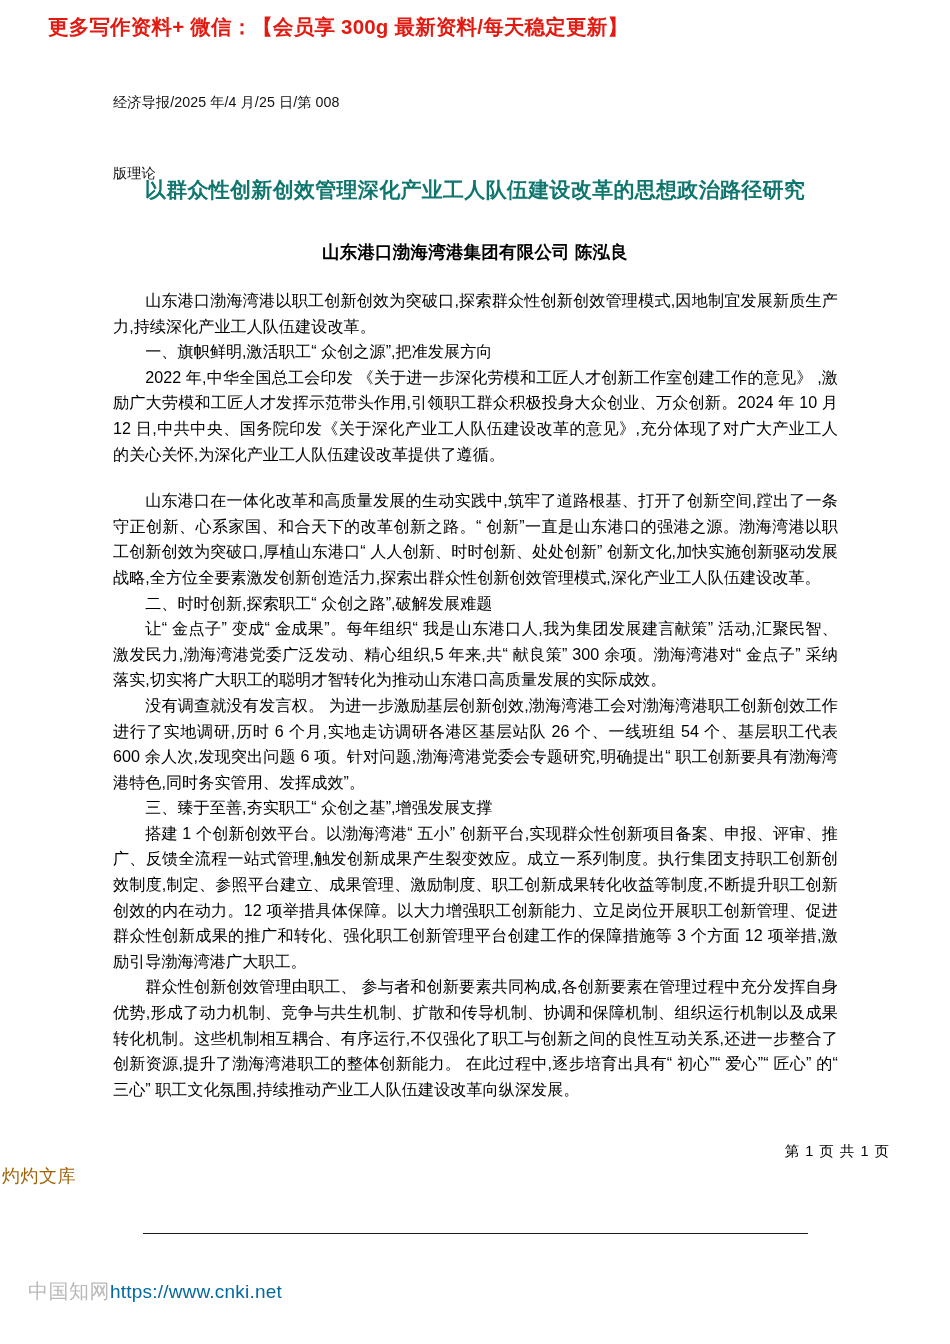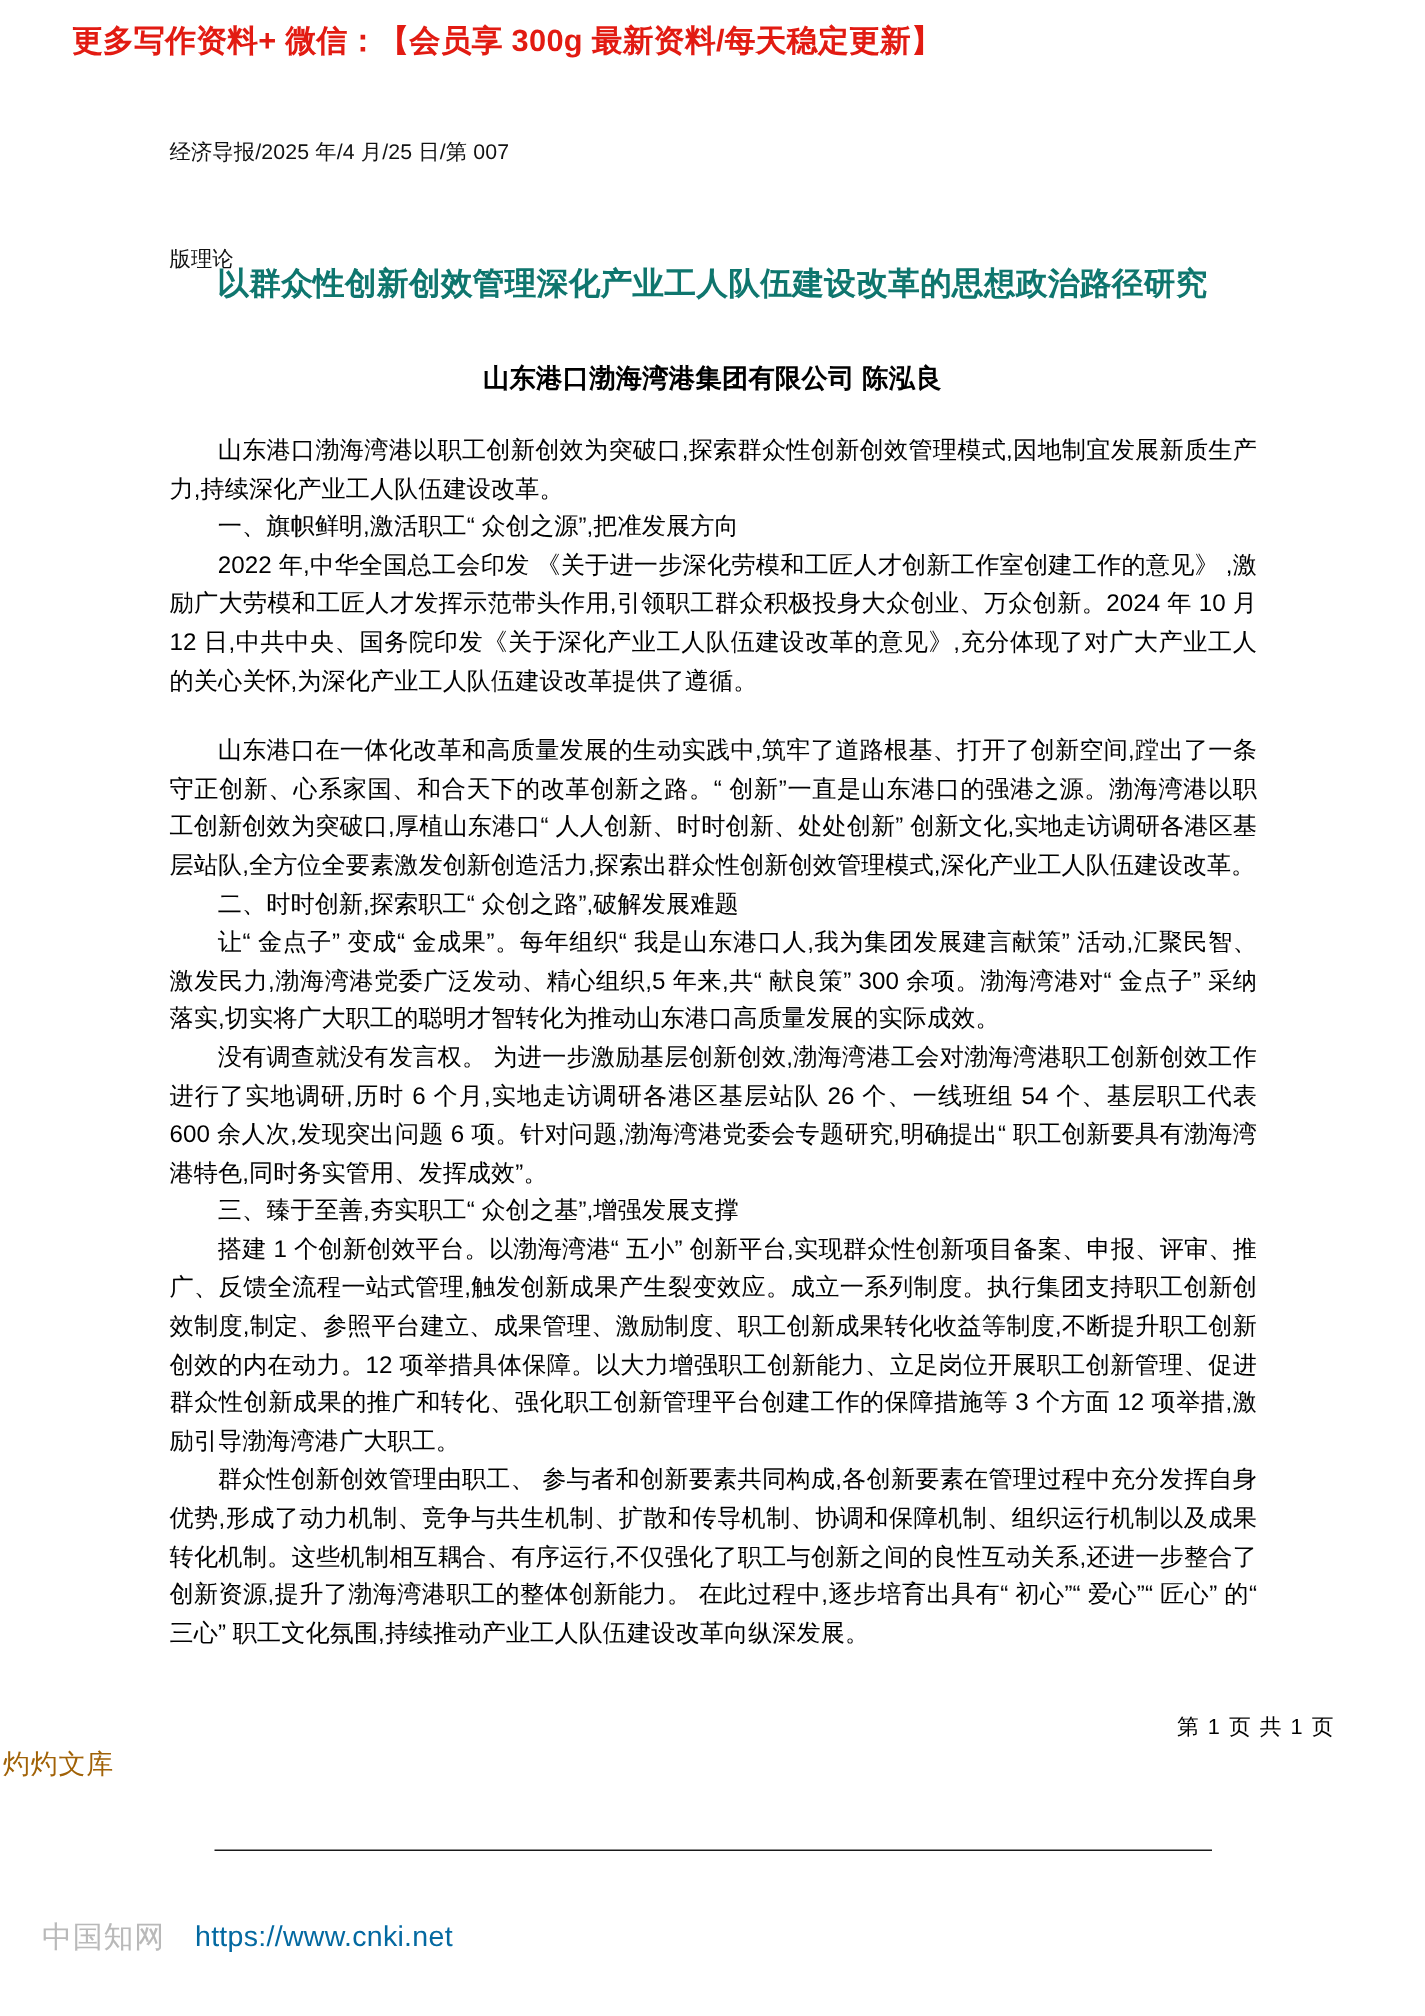--- a/index.html
+++ b/index.html
@@ -125,21 +125,20 @@
     border-top: 1.6px solid #1a1a1a;
   }
 
   
   .cnki-footer {
     position: absolute;
     left: 28px;
     top: 1278px;
     display: flex;
     align-items: center;
-    gap: 20px;
   }
   .cnki-brand {
     font-size: 20px;
     color: #b9b9b9;
     letter-spacing: 0.5px;
     white-space: nowrap;
   }
   .cnki-url {
     font-size: 19px;
     color: #0369a1;
@@ -148,33 +147,33 @@
   }
 </style>
 </head>
 <body>
 
 <div id="page">
 
   <div class="promo-banner">更多写作资料+ 微信：【会员享 300g 最新资料/每天稳定更新】</div>
 
   <div class="source-line">
-    <span>经济导报/2025 年/4 月/25 日/第 007</span>
+    <span>经济导报/2025 年/4 月/25 日/第 008</span>
     <span class="src-row2">版理论</span>
   </div>
 
   <h1 class="doc-title">以群众性创新创效管理深化产业工人队伍建设改革的思想政治路径研究</h1>
 
   <div class="doc-author">山东港口渤海湾港集团有限公司  陈泓良</div>
 
   <div class="doc-body">
     <p>山东港口渤海湾港以职工创新创效为突破口,探索群众性创新创效管理模式,因地制宜发展新质生产力,持续深化产业工人队伍建设改革。</p>
     <p>一、旗帜鲜明,激活职工“ 众创之源”,把准发展方向</p>
     <p>2022 年,中华全国总工会印发 《关于进一步深化劳模和工匠人才创新工作室创建工作的意见》 ,激励广大劳模和工匠人才发挥示范带头作用,引领职工群众积极投身大众创业、万众创新。2024 年 10 月 12 日,中共中央、国务院印发《关于深化产业工人队伍建设改革的意见》,充分体现了对广大产业工人的关心关怀,为深化产业工人队伍建设改革提供了遵循。</p>
-    <p class="block-gap">山东港口在一体化改革和高质量发展的生动实践中,筑牢了道路根基、打开了创新空间,蹚出了一条守正创新、心系家国、和合天下的改革创新之路。“ 创新”一直是山东港口的强港之源。渤海湾港以职工创新创效为突破口,厚植山东港口“ 人人创新、时时创新、处处创新” 创新文化,实地走访调研各港区基层站队,全方位全要素激发创新创造活力,探索出群众性创新创效管理模式,深化产业工人队伍建设改革。</p>
+    <p class="block-gap">山东港口在一体化改革和高质量发展的生动实践中,筑牢了道路根基、打开了创新空间,蹚出了一条守正创新、心系家国、和合天下的改革创新之路。“ 创新”一直是山东港口的强港之源。渤海湾港以职工创新创效为突破口,厚植山东港口“ 人人创新、时时创新、处处创新” 创新文化,加快实施创新驱动发展战略,全方位全要素激发创新创造活力,探索出群众性创新创效管理模式,深化产业工人队伍建设改革。</p>
     <p>二、时时创新,探索职工“ 众创之路”,破解发展难题</p>
     <p>让“ 金点子” 变成“ 金成果”。每年组织“ 我是山东港口人,我为集团发展建言献策” 活动,汇聚民智、激发民力,渤海湾港党委广泛发动、精心组织,5 年来,共“ 献良策” 300 余项。渤海湾港对“ 金点子” 采纳落实,切实将广大职工的聪明才智转化为推动山东港口高质量发展的实际成效。</p>
     <p>没有调查就没有发言权。 为进一步激励基层创新创效,渤海湾港工会对渤海湾港职工创新创效工作进行了实地调研,历时 6 个月,实地走访调研各港区基层站队 26 个、一线班组 54 个、基层职工代表 600 余人次,发现突出问题 6 项。针对问题,渤海湾港党委会专题研究,明确提出“ 职工创新要具有渤海湾港特色,同时务实管用、发挥成效”。</p>
     <p>三、臻于至善,夯实职工“ 众创之基”,增强发展支撑</p>
     <p>搭建 1 个创新创效平台。以渤海湾港“ 五小” 创新平台,实现群众性创新项目备案、申报、评审、推广、反馈全流程一站式管理,触发创新成果产生裂变效应。成立一系列制度。执行集团支持职工创新创效制度,制定、参照平台建立、成果管理、激励制度、职工创新成果转化收益等制度,不断提升职工创新创效的内在动力。12 项举措具体保障。以大力增强职工创新能力、立足岗位开展职工创新管理、促进群众性创新成果的推广和转化、强化职工创新管理平台创建工作的保障措施等 3 个方面 12 项举措,激励引导渤海湾港广大职工。</p>
     <p>群众性创新创效管理由职工、 参与者和创新要素共同构成,各创新要素在管理过程中充分发挥自身优势,形成了动力机制、竞争与共生机制、扩散和传导机制、协调和保障机制、组织运行机制以及成果转化机制。这些机制相互耦合、有序运行,不仅强化了职工与创新之间的良性互动关系,还进一步整合了创新资源,提升了渤海湾港职工的整体创新能力。 在此过程中,逐步培育出具有“ 初心”“ 爱心”“ 匠心” 的“ 三心” 职工文化氛围,持续推动产业工人队伍建设改革向纵深发展。</p>
   </div>
 
   <div class="page-marker">第 1 页 共 1 页</div>
 

